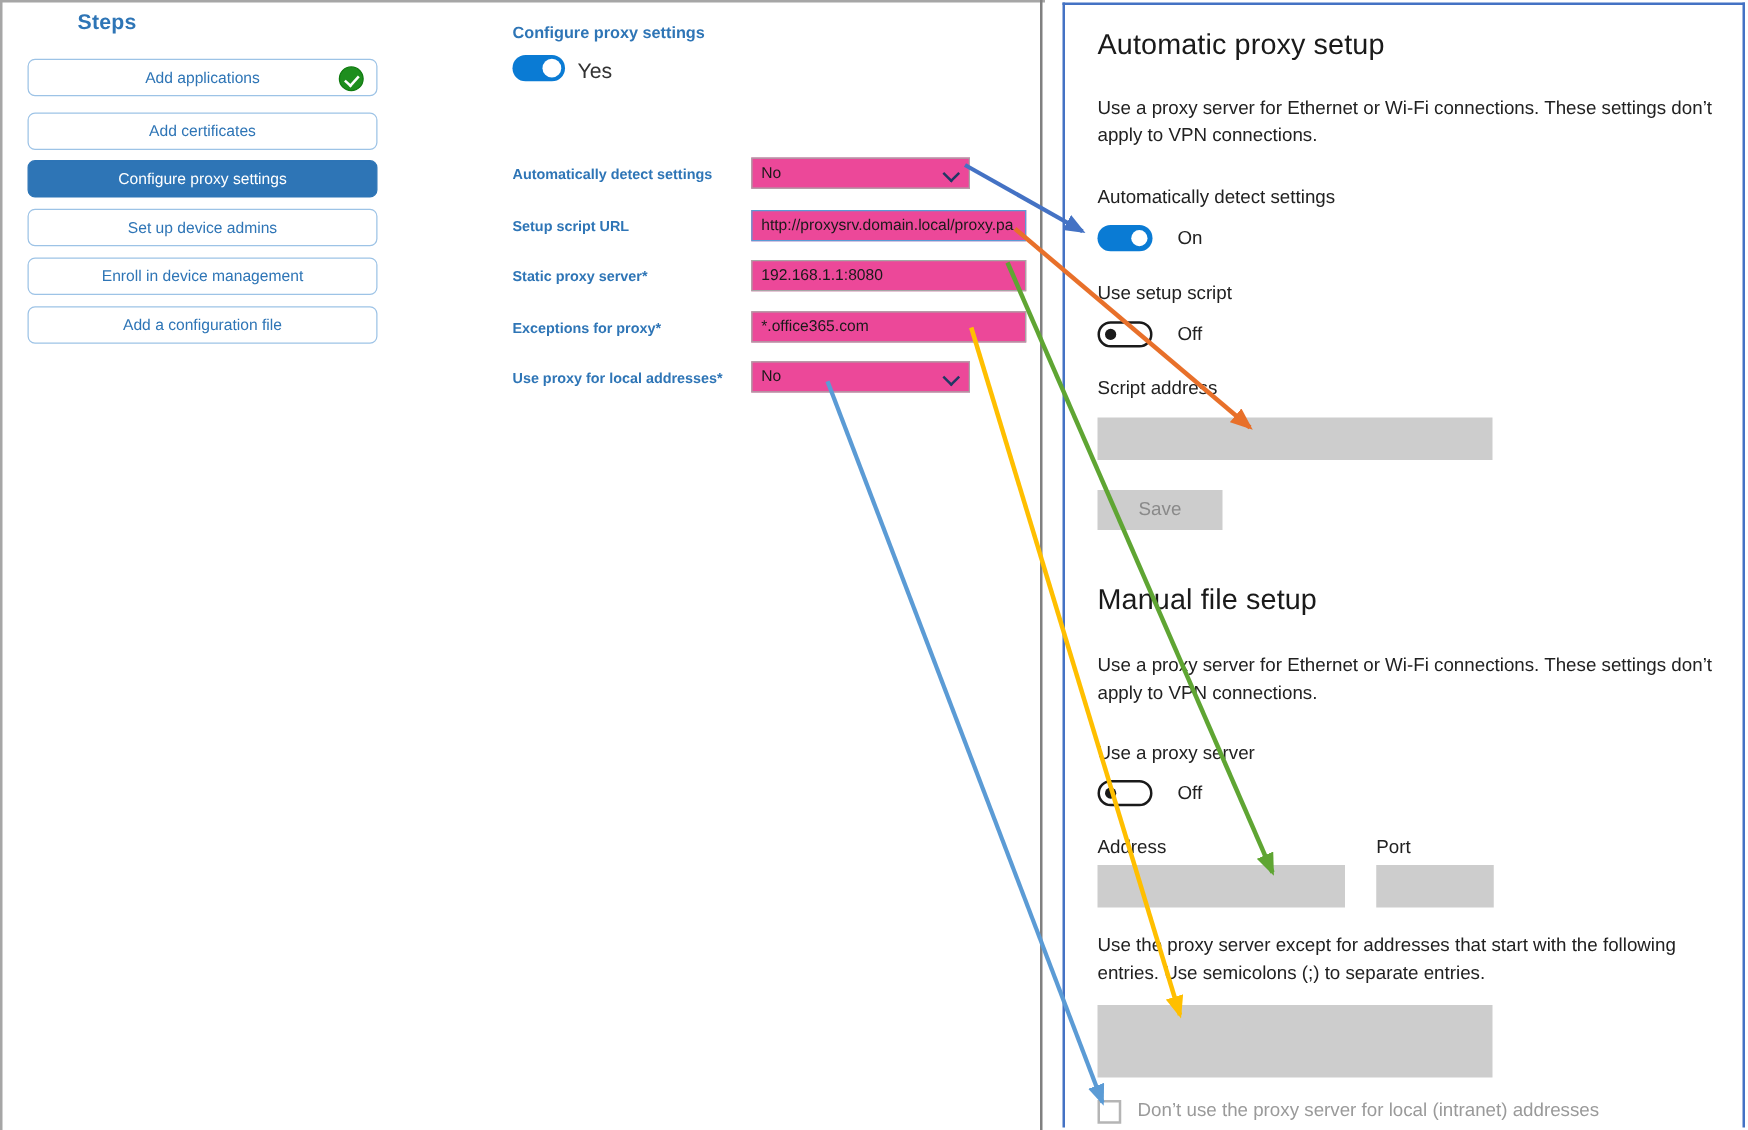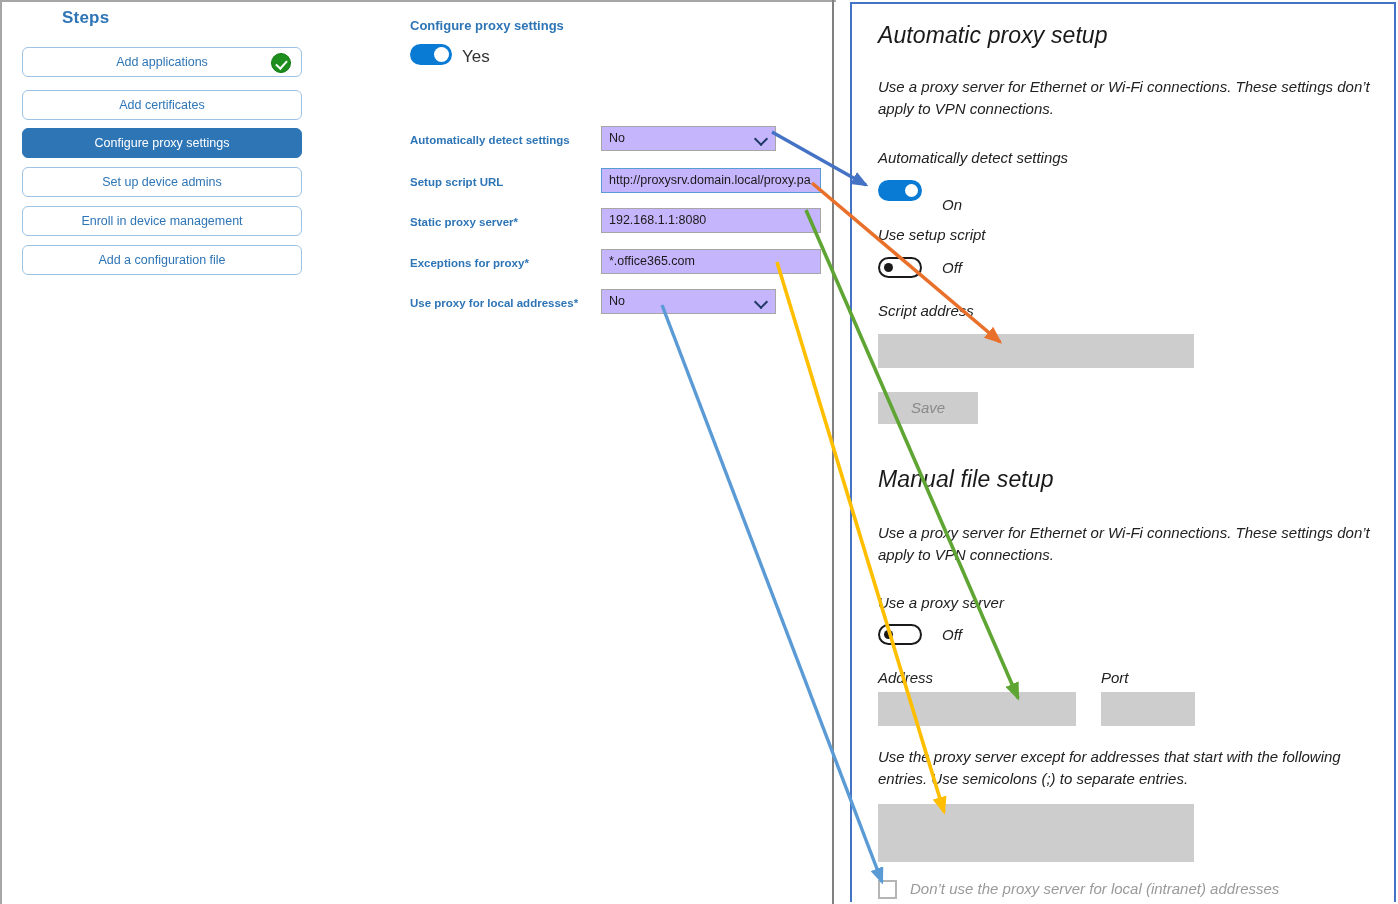--- a/index.html
+++ b/index.html
@@ -65,21 +65,21 @@
   }
   .tgl-label { position:absolute; font-size:17px; color:#333; }
 
   .field-label {
     position:absolute; left:10px;
     font-size:11.5px; font-weight:bold; color:#2E75B6; white-space:nowrap;
   }
   .field-label .req { color:#2E75B6; font-weight:bold; }
 
   .sel-box, .txt-box {
-    position:absolute; height:25px; border:1px solid #a6a6a6; background:#c4b5fd;
+    position:absolute; height:25px; border:1px solid #a6a6a6; background:#ec4899;
     font-size:12.5px; color:#1a1a1a; padding-left:7px; line-height:23px;
     white-space:nowrap; overflow:hidden;
   }
   .sel-box { width:175px; cursor:pointer; }
   .txt-box { width:220px; }
   .txt-box.focused { border:1px solid #5B9BD5; }
   .chev {
     position:absolute; right:8px; top:6px; width:11px; height:11px;
   }
   .chev::before {
@@ -88,21 +88,21 @@
     border-width:0 2px 2px 0; transform:rotate(45deg);
   }
 
   
   #win-panel {
     position:absolute; left:850px; top:2px; width:546px; height:900px;
     border-left:2px solid #4472C4; border-top:2px solid #4472C4;
     border-right:2px solid #4472C4;
     background:#ffffff; overflow:hidden;
   }
-  #win-inner { position:absolute; left:0; top:0; width:546px; height:898px;font-style:italic; }
+  #win-inner { position:absolute; left:0; top:0; width:546px; height:898px; }
   .win-h1 {
     position:absolute; left:26px; font-size:23px; color:#1a1a1a; font-weight:normal;
     letter-spacing:.1px;
   }
   .win-p {
     position:absolute; left:26px; width:500px; font-size:15px; color:#212121;
     line-height:22px;
   }
   .win-lbl {
     position:absolute; left:26px; font-size:15px; color:#212121;
@@ -216,21 +216,21 @@
 </div>
 
 <div id="win-panel">
  <div id="win-inner">
 
   <div class="win-h1" style="top:18px">Automatic proxy setup</div>
   <div class="win-p" style="top:72px">Use a proxy server for Ethernet or Wi-Fi connections. These settings don’t apply to VPN connections.</div>
 
   <div class="win-lbl" style="top:145px">Automatically detect settings</div>
   <div class="tgl-on" style="left:26px; top:176px"></div>
-  <div class="tgl-txt" style="left:90px; top:192px">On</div>
+  <div class="tgl-txt" style="left:90px; top:178px">On</div>
 
   <div class="win-lbl" style="top:222px">Use setup script</div>
   <div class="tgl-off" style="left:26px; top:253px"></div>
   <div class="tgl-txt" style="left:90px; top:255px">Off</div>
 
   <div class="win-lbl" style="top:298px">Script address</div>
   <div class="gray-input" style="left:26px; top:330px; width:316px; height:34px"></div>
 
   <div class="gray-btn" style="left:26px; top:388px; width:100px; height:32px; line-height:32px">Save</div>
 

